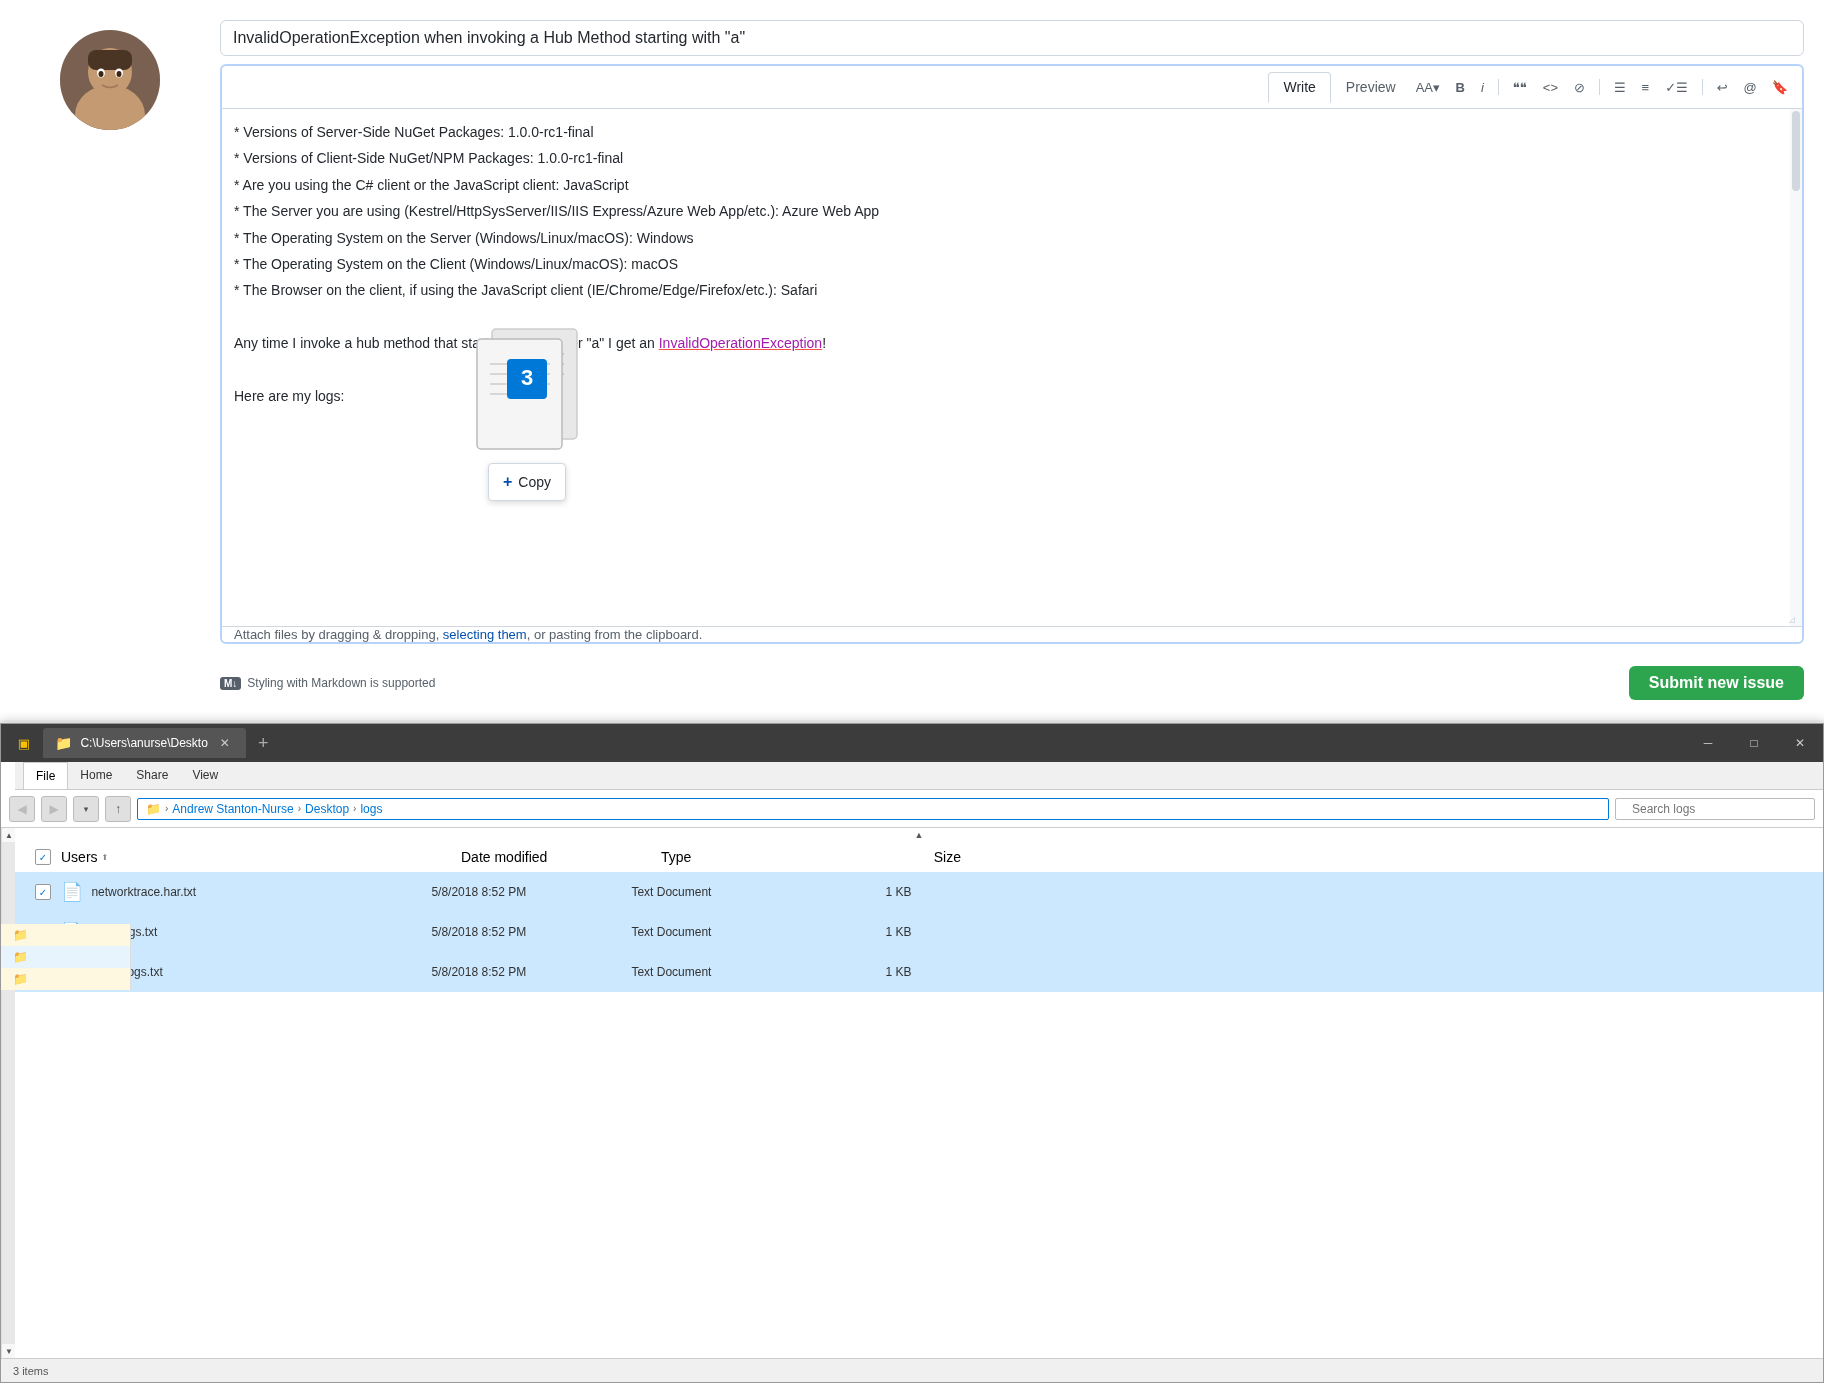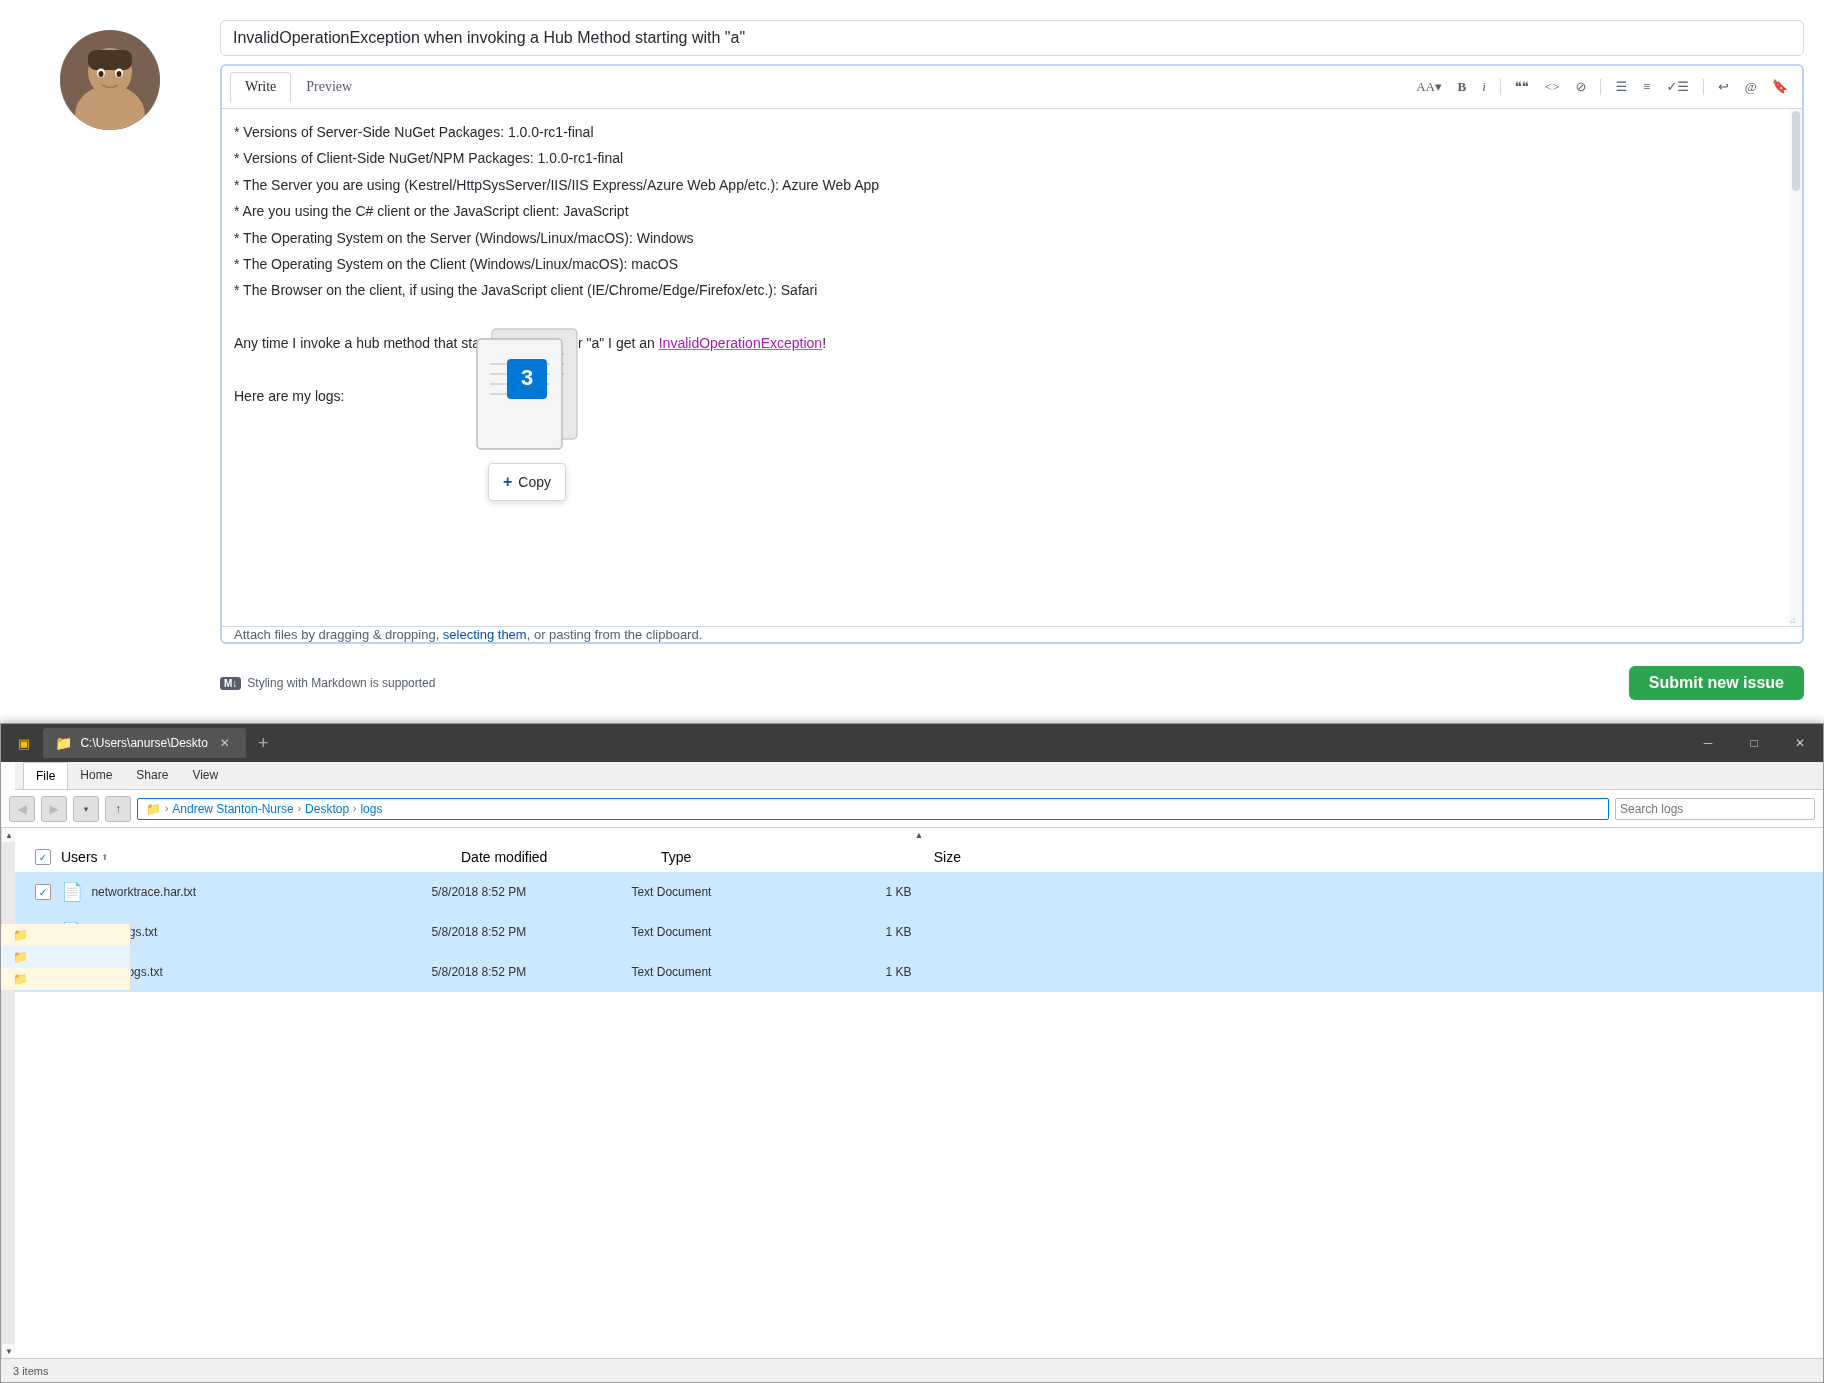--- a/index.html
+++ b/index.html
@@ -73,24 +73,23 @@
       background: #fff;
       flex: 1;
       display: flex;
       flex-direction: column;
       position: relative;
     }
 
     .editor-tabs-bar {
       display: flex;
       align-items: center;
-      justify-content: space-between;
+      justify-content: flex-end;
       padding: 6px 8px;
       border-bottom: 1px solid #d0d7de;
-      font-family: Liberation Serif, serif;
     }
 
     .editor-tabs {
       display: flex;
       gap: 0;
     }
 
     .tab {
       padding: 6px 14px;
       font-size: 14px;
@@ -432,21 +431,21 @@
 
     .fe-path-arrow {
       color: #666;
       font-size: 10px;
     }
 
     .fe-search-bar {
       width: 200px;
       border: 1px solid #bbb;
       border-radius: 2px;
-      padding: 3px 4px;
+      padding: 3px 16px;
       font-size: 12px;
     }
 
     .fe-search-icon-area {
       display: flex;
       align-items: center;
     }
 
     
     .fe-main {
@@ -647,22 +646,22 @@
           <div class="toolbar-divider"></div>
           <span class="toolbar-icon">↩</span>
           <span class="toolbar-icon">@</span>
           <span class="toolbar-icon">🔖</span>
         </div>
       </div>
 
       <div class="editor-body">
         <p>* Versions of Server-Side NuGet Packages: 1.0.0-rc1-final</p>
         <p>* Versions of Client-Side NuGet/NPM Packages: 1.0.0-rc1-final</p>
+        <p>* Are you using the C# client or the JavaScript client: JavaScript</p>
         <p>* The Server you are using (Kestrel/HttpSysServer/IIS/IIS Express/Azure Web App/etc.): Azure Web App</p>
-        <p>* Are you using the C# client or the JavaScript client: JavaScript</p>
         <p>* The Operating System on the Server (Windows/Linux/macOS): Windows</p>
         <p>* The Operating System on the Client (Windows/Linux/macOS): macOS</p>
         <p>* The Browser on the client, if using the JavaScript client (IE/Chrome/Edge/Firefox/etc.): Safari</p>
         <p>&nbsp;</p>
         <p>
           <span>Any time I invoke a hub method that starts with the letter "a" I get an </span><a class="invalidop-link">InvalidOperationException</a><span>!</span>
         </p>
         <p>&nbsp;</p>
         <p>Here are my logs:</p>
 

